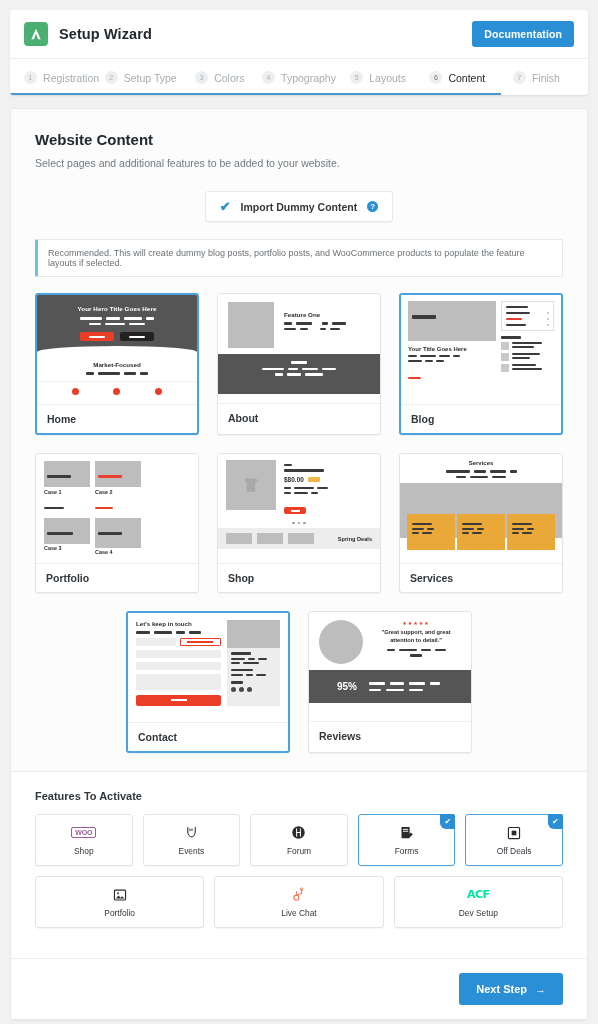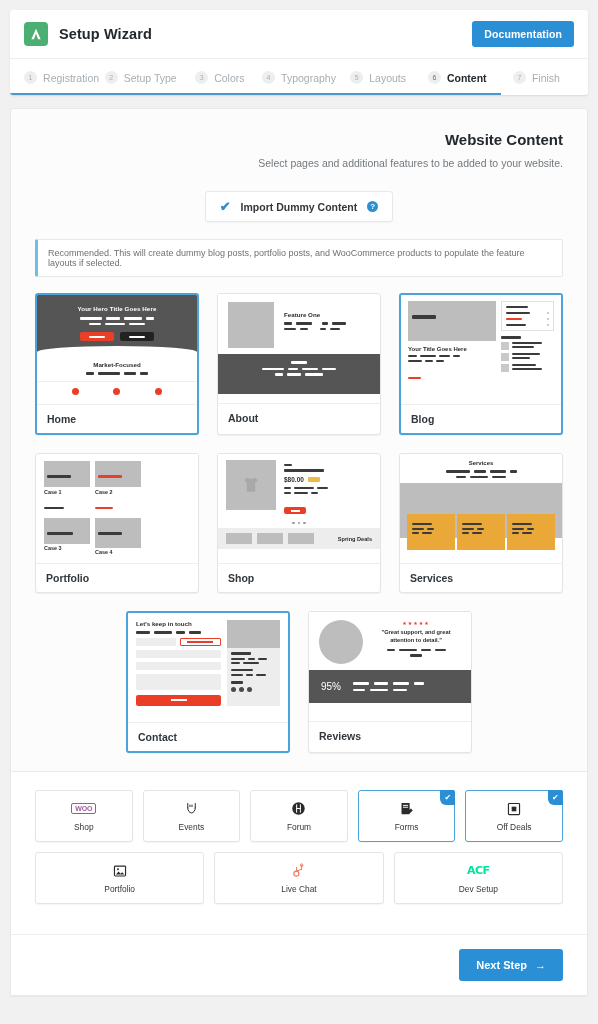--- a/index.html
+++ b/index.html
@@ -42,35 +42,35 @@
     position: relative;
   }
   .step { flex: 1; display: flex; align-items: center; justify-content: center; gap: 6px; }
   .step-num {
     width: 13px; height: 13px; border-radius: 50%;
     background: #eceef0; color: #a9b0b5;
     font-size: 7px; display: flex; align-items: center; justify-content: center;
     flex: 0 0 auto;
   }
   .step-label { font-size: 10.5px; color: #a7adb2; }
-  .step.active .step-label { color: #23282d; font-weight: bold; }
+  .step.active .step-label { color: #23282d; font-weight: normal; }
   .step.active .step-num { background: #eceef0; color: #6b7277; }
   .progress-track {
     position: absolute; left: 0; bottom: 0; height: 2px; width: 100%;
     background: transparent;
   }
   .progress-fill { height: 2px; background: #4a96cf; }
 
   
   .panel {
     background: #fcfcfc; border: 1px solid #e6e8ea; border-radius: 3px;
     margin-top: 13px;
     box-shadow: 0 1px 1px rgba(0,0,0,.04);
   }
-  .panel-head { padding: 22px 24px 0 24px; text-align: right; }
+  .panel-head { padding: 22px 24px 0 24px; text-align: left; }
   .panel-title { font-size: 15px; font-weight: bold; color: #23282d; }
   .panel-sub { font-size: 10.5px; color: #72797e; margin-top: 9px; }
 
   .dummy-wrap { display:flex; justify-content:center; margin-top: 22px; }
   .dummy-box {
     background: #fff; border: 1px solid #e6e8ea; border-radius: 3px;
     display: flex; align-items: center; gap: 10px;
     padding: 8px 14px; cursor: pointer;
     box-shadow: 0 1px 1px rgba(0,0,0,.04);
   }
@@ -185,21 +185,21 @@
   .ct-dots { display:flex;gap:3px;padding-left:4px;margin-top:3px;}
   .cdot { width:5px;height:5px;border-radius:50%;background:#4a4a4a;}
 
   
   .rv-top { display:flex;gap:8px;padding:8px 10px 6px 10px;}
   .rv-circle { width:44px;height:44px;border-radius:50%;background:#bdbdbd;flex:0 0 auto;}
   .rv-right { flex:1;text-align:center;}
   .stars { color:#ea3f26;font-size:5px;letter-spacing:1px;}
   .quote { font-size:5.7px;font-weight:bold;color:#2b2b2b;line-height:1.45;margin-top:2px;}
   .rv-dark { background:#555555;height:33px;display:flex;align-items:center;gap:12px;padding:0 12px;}
-  .rv-pct { color:#fff;font-size:10px;font-weight:normal;}
+  .rv-pct { color:#fff;font-size:10px;font-weight:bold;margin-left:16px;}
 
   
   .features { background:#fff; border-top:1px solid #e8eaec; padding: 18px 24px 20px 24px; }
   .features-title { font-size:11px;font-weight:bold;color:#32373c;margin-bottom:12px;}
   .frow { display:flex; gap:10px; margin-bottom:10px; }
   .fcard {
     flex:1; background:#fff; border:1px solid #e2e5e7; border-radius:3px;
     height:52px; display:flex; flex-direction:column; align-items:center; justify-content:center;
     gap:5px; cursor:pointer; position:relative;
     box-shadow: 0 1px 1px rgba(0,0,0,.04);
@@ -682,20 +682,21 @@
                 </div>
               </div>
             </div>
           </div>
           <div class="pcard-foot">Reviews</div>
         </div>
       </div>
     </div>
 
     <div class="features">
+      <div class="features-title">Features To Activate</div>
 
       <div class="frow">
         <div class="fcard">
           <span class="ficon">
               <span class="woo-badge">WOO</span>
             </span>
           <span class="flabel">Shop</span>
         </div>
         <div class="fcard">
           <span class="ficon">

